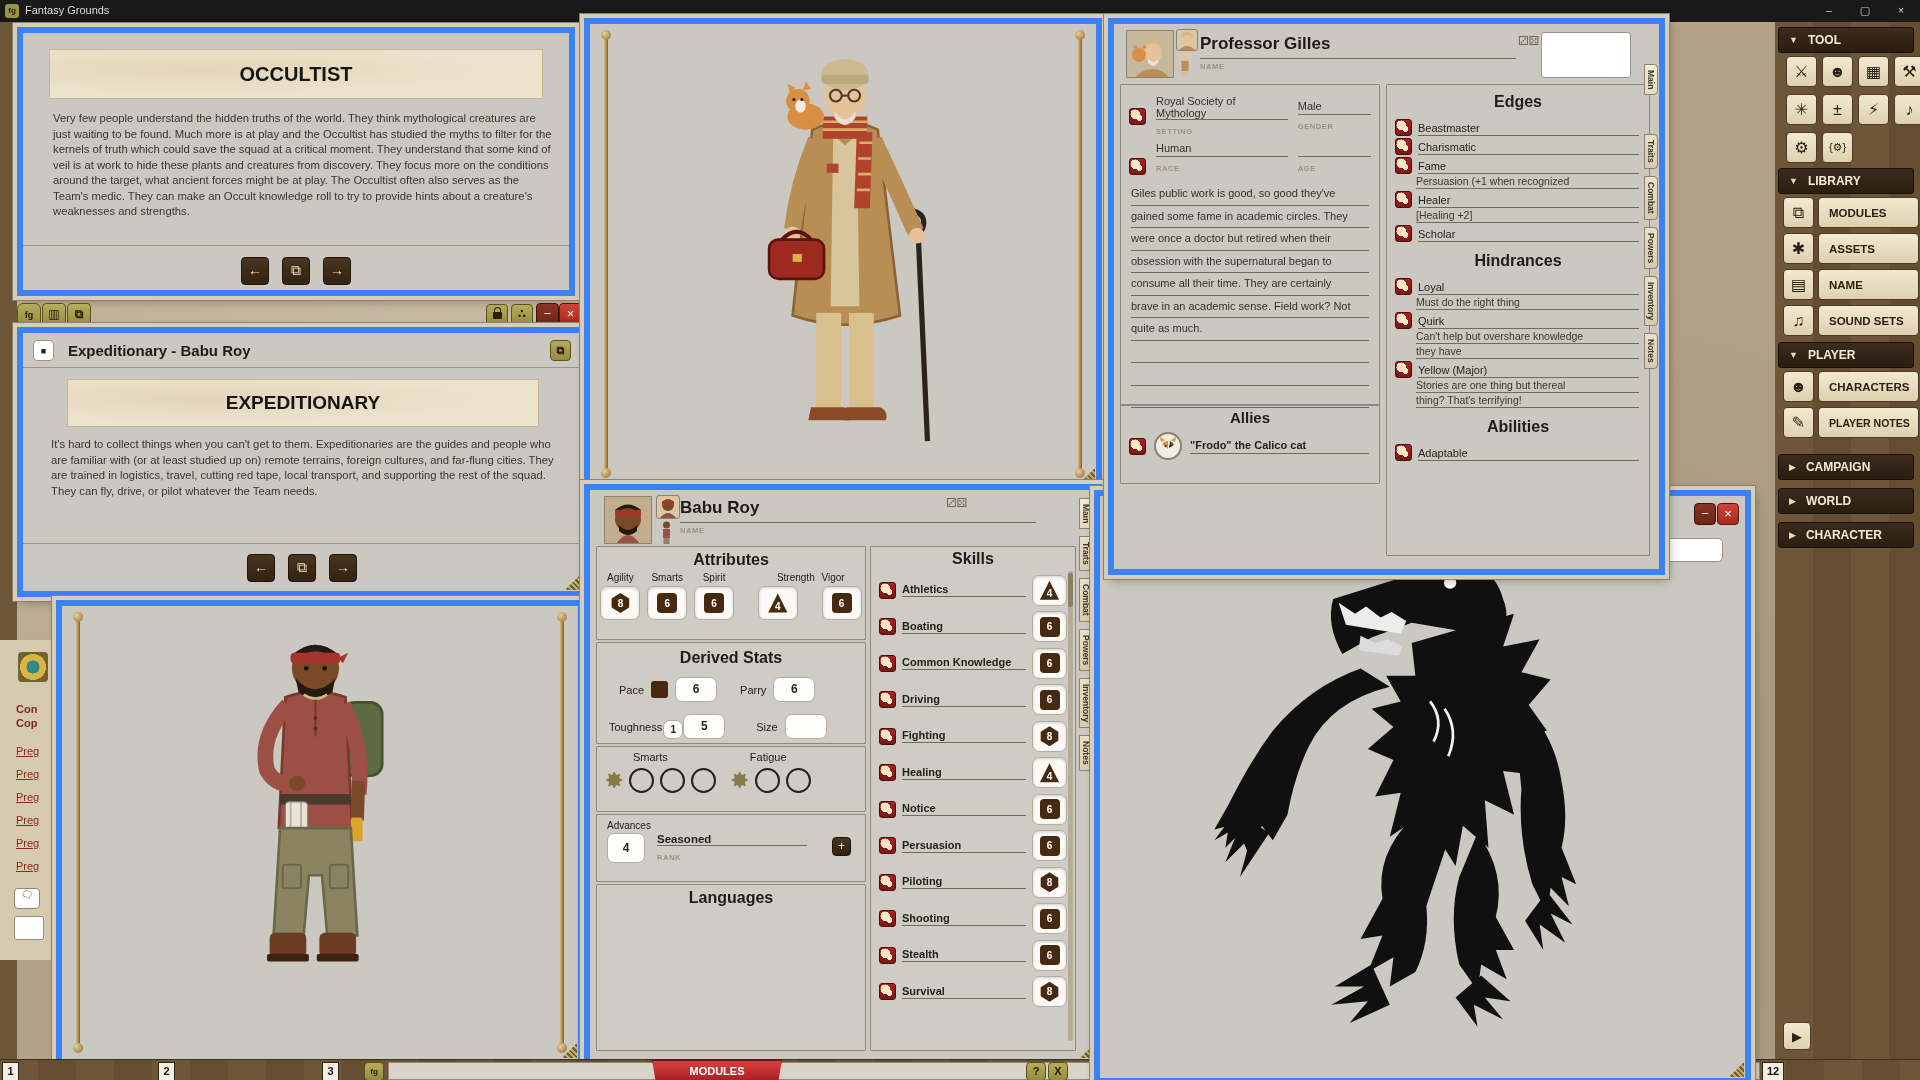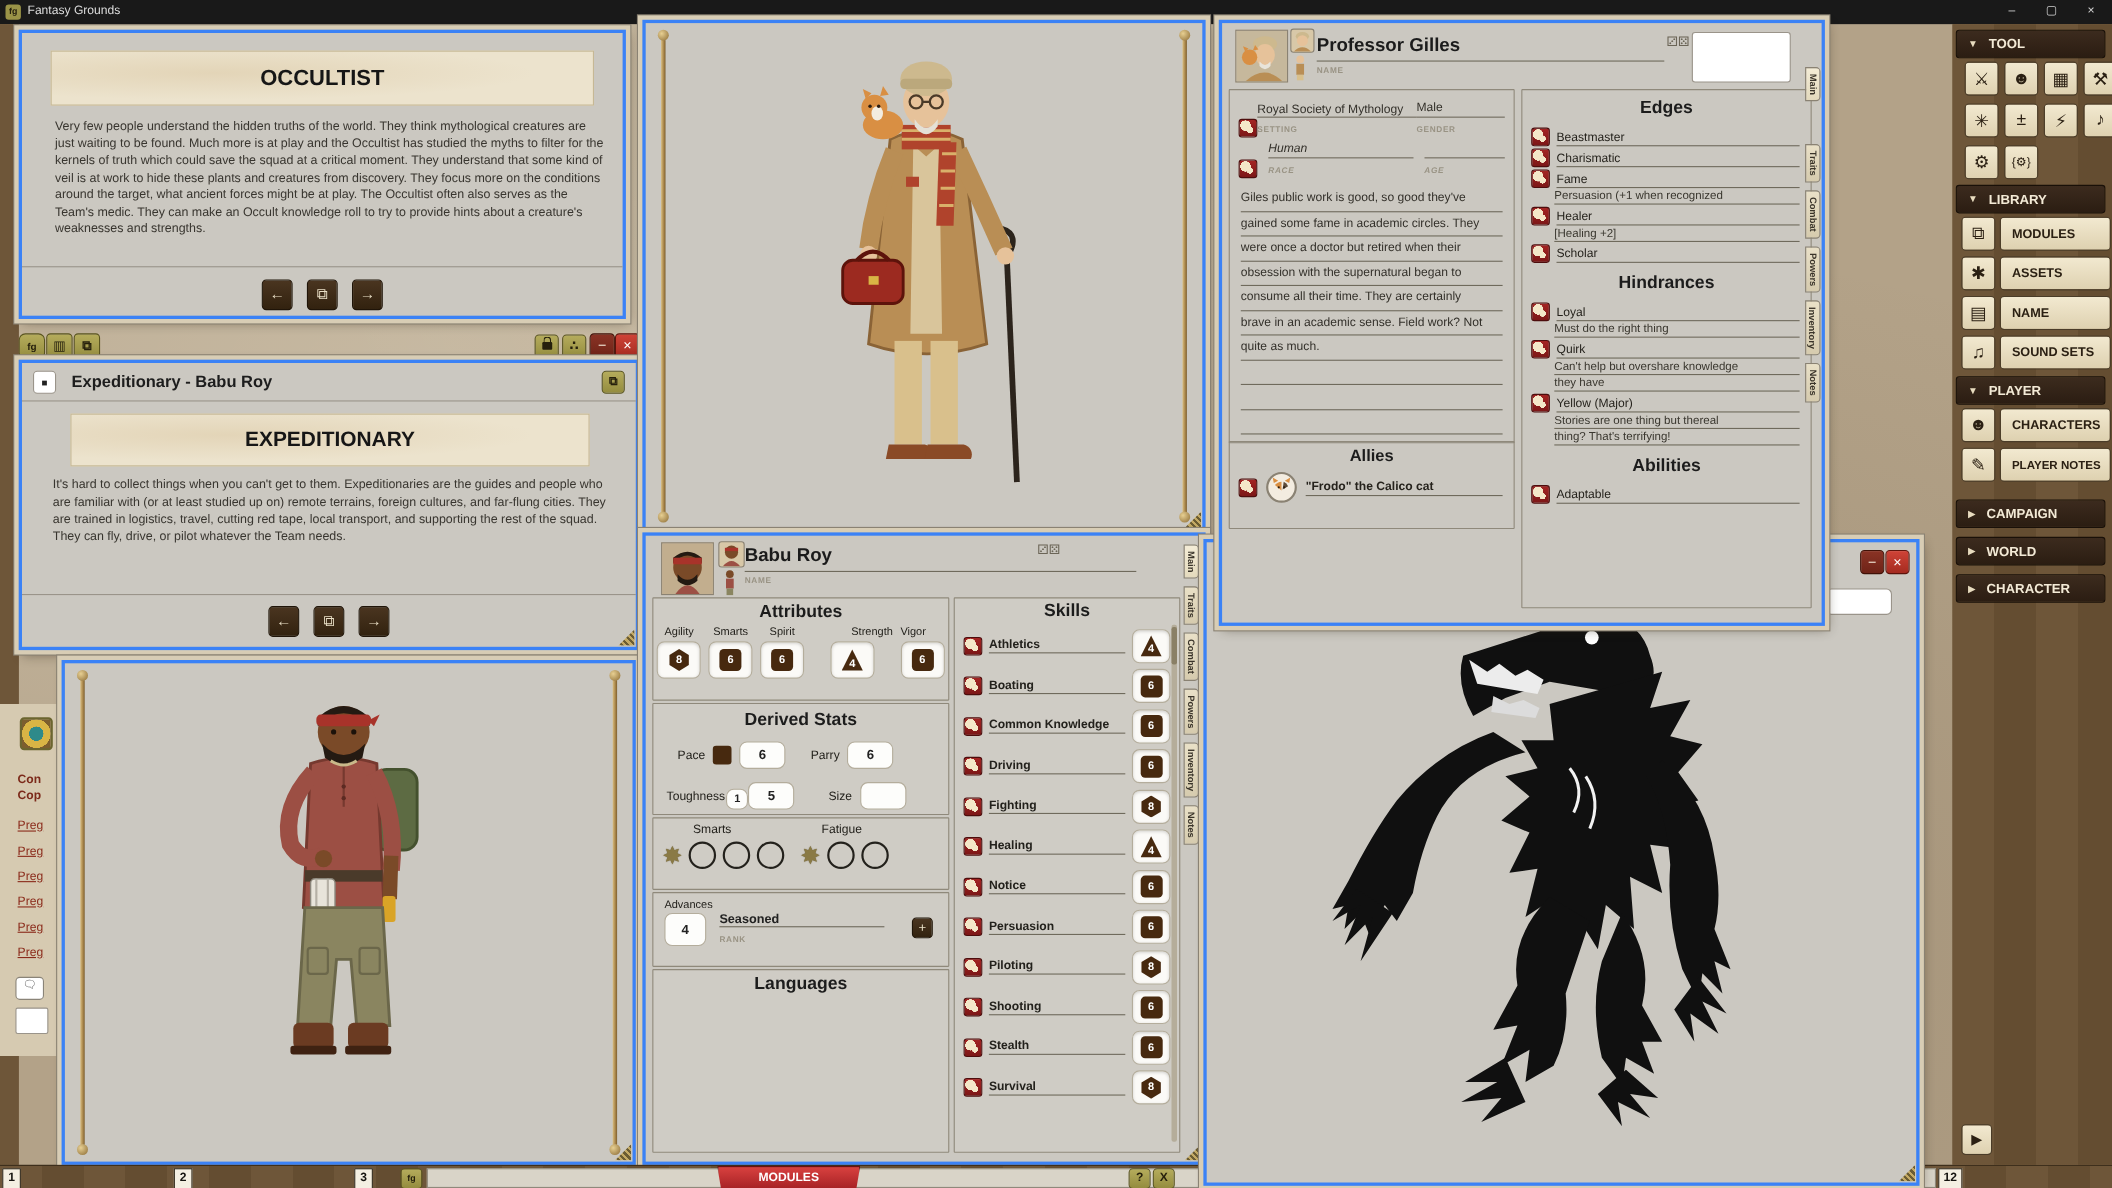--- a/index.html
+++ b/index.html
@@ -14,21 +14,21 @@
       radial-gradient(ellipse at 50% 10%, rgba(255,255,240,.15), transparent 50%),
       #b3a288;}
   .wood{background:repeating-linear-gradient(90deg,#6e5639 0 38px,#644d31 38px 76px),#6e5639;}
   .woodstrip{left:0;top:22px;width:17px;height:1037px;}
   .titlebar{left:0;top:0;width:1920px;height:22px;background:#191919;color:#ddd;font-size:11px;}
   .titlebar .appico{position:absolute;left:5px;top:4px;width:14px;height:14px;border-radius:3px;
     background:#9a9347;color:#26200f;font-size:8px;font-weight:bold;text-align:center;line-height:14px;}
   .titlebar .apptitle{position:absolute;left:25px;top:4px;}
   .wctl{position:absolute;top:0;width:34px;height:22px;text-align:center;line-height:20px;color:#cfcfcf;font-size:11px;}
   
-  .win{background:#cbc8c1;border:3px solid #3b82f6;
+  .win{background:#cbc8c1;border:6px solid #3b82f6;
     box-shadow:0 0 0 4px #d8cdb5,0 0 0 5px #8a8273,3px 4px 10px rgba(40,30,15,.45);}
   .grip{position:absolute;right:1px;bottom:1px;width:15px;height:15px;
     background:repeating-linear-gradient(45deg,#c3a964 0 2px,#6b5c33 2px 4px);
     clip-path:polygon(100% 0,100% 100%,0 100%);}
   .banner{background:
       radial-gradient(ellipse at 30% 40%, rgba(200,170,120,.25), transparent 60%),
       #ece3cd;border:1px solid #c6b895;color:#161616;font-weight:bold;text-align:center;}
   .bodytext{font-size:11.3px;line-height:1.38;color:#38352f;}
   .dbtn{background:linear-gradient(#4a3520,#32220f);border:1px solid #1f1408;border-radius:4px;
     color:#e9dfc6;text-align:center;}
@@ -520,32 +520,32 @@
           <rect x="2.5" y="8" width="7" height="10" fill="#b98e55"></rect>
           <rect x="3" y="18" width="6" height="5" fill="#d9c08c"></rect>
         </svg>
     </div>
     <div class="abs namebig ruled" style="left:86px;top:10px;width:316px;height:24px;">Professor Gilles</div>
     <div class="abs lbl" style="left:86px;top:38px;">NAME</div>
     <div class="abs" style="left:404px;top:10px;font-size:12px;color:#6b6557;">⚂⚄</div>
     <div class="abs" style="left:427px;top:8px;width:88px;height:44px;background:#fff;border:1px solid #9a948a;border-radius:3px;"></div>
 
     <div class="abs panel" style="left:6px;top:60px;width:258px;height:320px;border-bottom:none;background:transparent;border:1px solid #8f897b;">
-      <div style="display:flex;margin:10px 8px 0 8px;align-items:flex-end;">
+      <div style="display:flex;gap:10px;margin:10px 8px 0 8px;align-items:center;">
         <span class="fgicon"></span>
         <span style="flex:1.8;">
           <span class="ruled" style="display:block;font-size:11px;color:#33302a;">Royal Society of Mythology</span>
           <span class="lbl">SETTING</span>
         </span>
         <span style="flex:1;">
           <span class="ruled" style="display:block;font-size:11px;color:#33302a;min-height:14px;">Male</span>
           <span class="lbl">GENDER</span>
         </span>
       </div>
-      <div style="display:flex;gap:10px;margin:4px 8px 0 8px;align-items:flex-end;font-style:italic;">
+      <div style="display:flex;gap:10px;margin:4px 8px 0 8px;align-items:flex-end;">
         <span class="fgicon"></span>
         <span style="flex:1.8;">
           <span class="ruled" style="display:block;font-size:11px;color:#33302a;min-height:14px;">Human</span>
           <span class="lbl">RACE</span>
         </span>
         <span style="flex:1;">
           <span class="ruled" style="display:block;font-size:11px;color:#33302a;min-height:14px;"></span>
           <span class="lbl">AGE</span>
         </span>
       </div>

